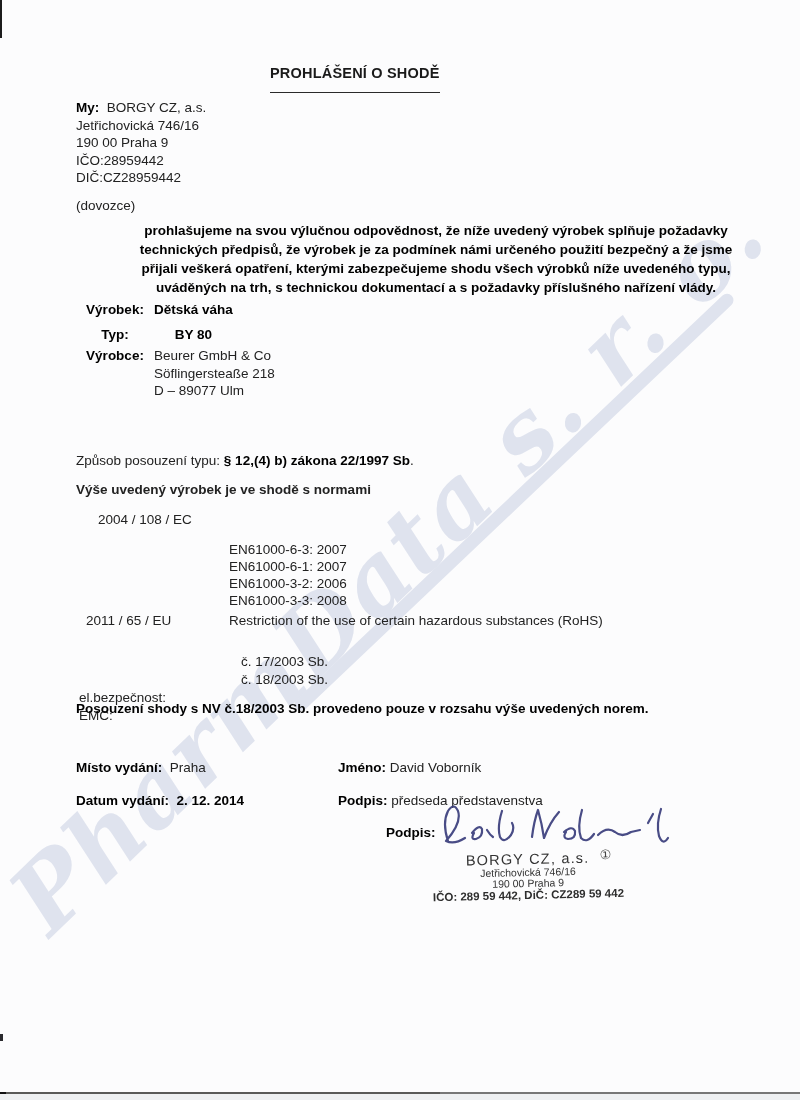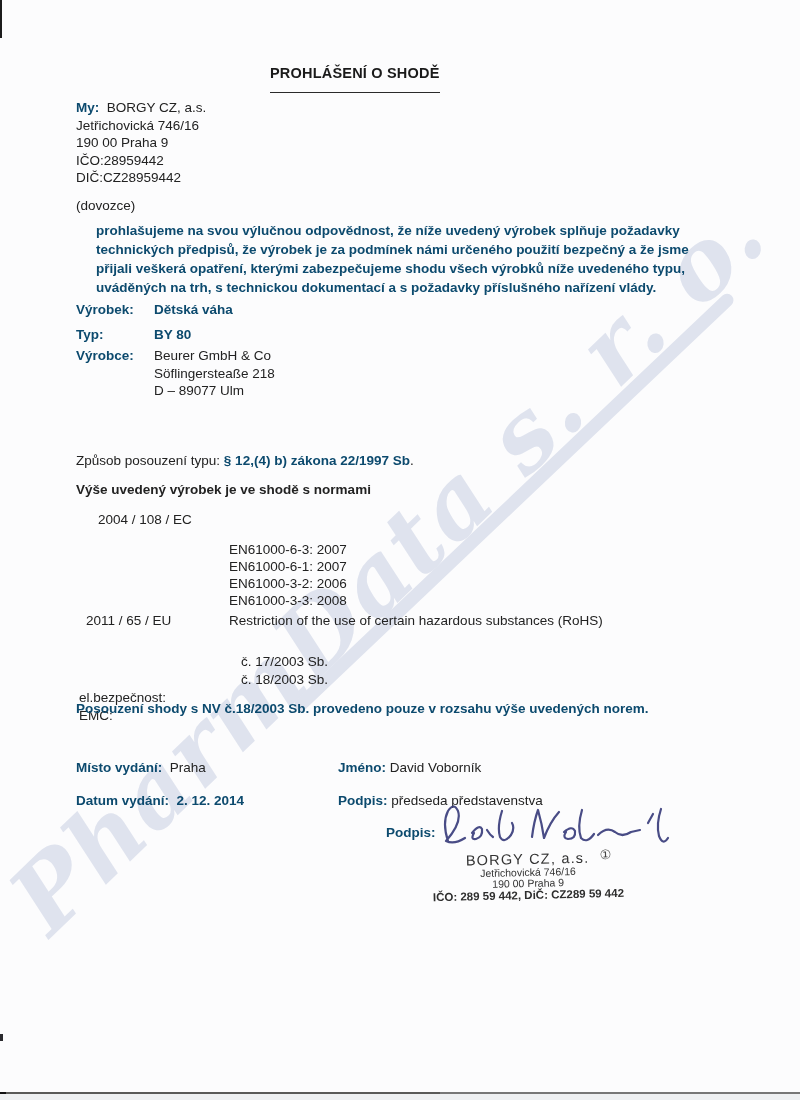--- a/index.html
+++ b/index.html
@@ -4,21 +4,21 @@
 <style>
   html,body{margin:0;padding:0;}
   body{
     width:800px;height:1100px;position:relative;overflow:hidden;
     background:#fcfcfd;
     font-family:"Liberation Sans","DejaVu Sans",sans-serif;
     color:#1e1e1e;
   }
   .abs{position:absolute;}
   .t{font-size:13.5px;line-height:17.5px;color:#222;}
-  .b{font-weight:bold;color:#0c4a6e;}
+  .b{font-weight:bold;color:#000000;text-align:center;}
   .prewrap{white-space:pre-line;}
   
   .doc-title{
     font-size:14.5px;font-weight:bold;color:#1a1a1a;
     border-bottom:1.8px solid #2a2a2a;padding-bottom:11px;letter-spacing:.2px;
   }
   
   .grid-78{display:grid;grid-template-columns:78px auto;column-gap:0;}
   
   .watermark{

